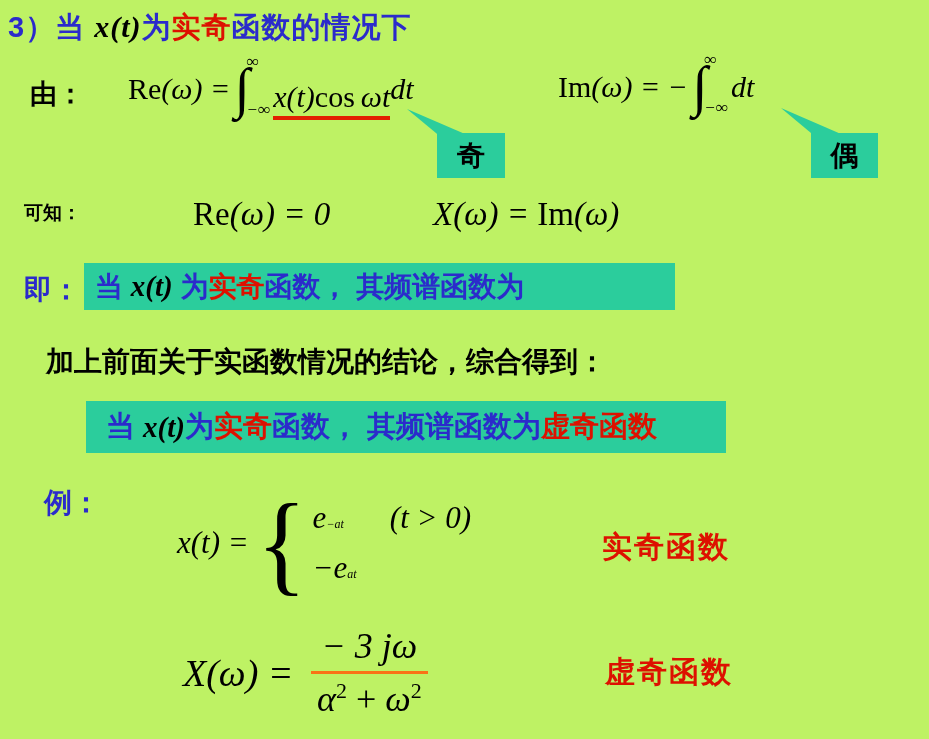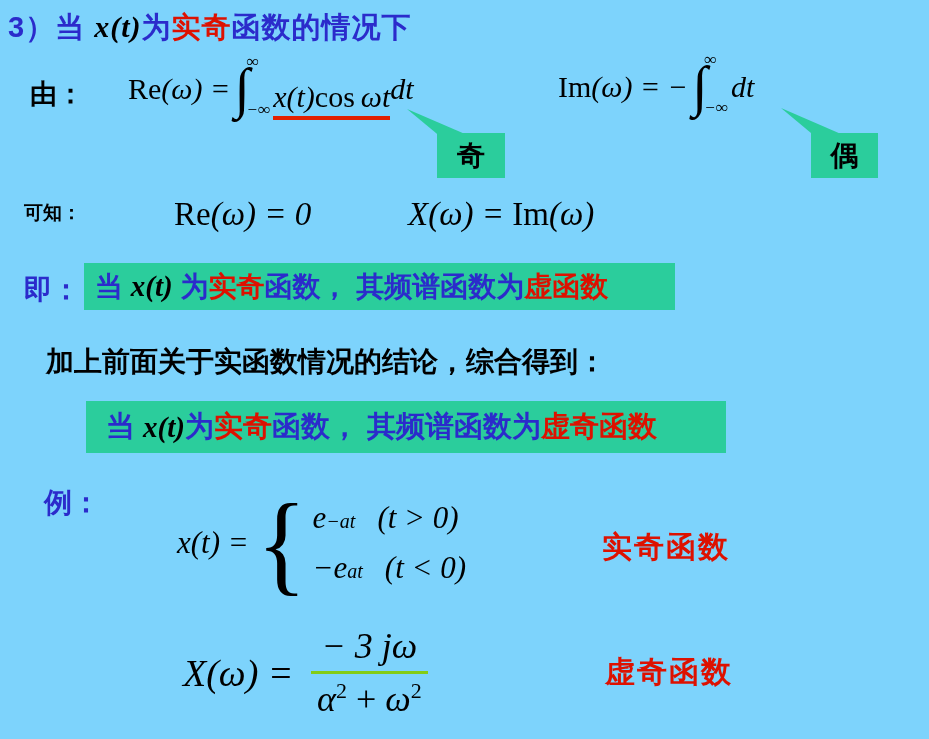--- a/index.html
+++ b/index.html
@@ -1,20 +1,20 @@
 <!DOCTYPE html>
 <html style="--blue: #2b2bcb; --red: #dd1100; --green: #2bcd9c; --underline: #e32000;"><head>
 <meta charset="utf-8">
 <style>
   :root{
     --blue:#2b2bcb; --red:#dd1100; --green:#2bcd9c; --underline:#e32000; --black:#000;
   }
   *{margin:0;padding:0;box-sizing:border-box;}
   body{background:#fff;font-family:"Liberation Sans",sans-serif;}
-  .slide{position:relative;width:929px;height:739px;background:#7dd3fc;overflow:hidden;}
+  .slide{position:relative;width:929px;height:739px;background:#bef264;overflow:hidden;}
   .abs{position:absolute;}
   .cjk{font-family:"Liberation Sans",sans-serif;font-weight:bold;color:#000;}
   .math{font-family:"Liberation Serif",serif;color:#000;}
   .it{font-style:italic;}
   .up{font-style:normal;}
   .blue{color:var(--blue);}
   .red{color:var(--red);}
   
   .title{top:8px;left:8px;font-size:29px;letter-spacing:1px;}
   .title .math{font-size:30px;}
@@ -34,44 +34,44 @@
   .callout-box{background:var(--green);display:flex;align-items:center;justify-content:center;font-size:28px;font-weight:bold;color:#000;font-family:"Liberation Sans",sans-serif;}
   .co-odd{left:437px;top:133px;width:68px;height:45px;}
   .co-even{left:811px;top:133px;width:67px;height:45px;}
   .callout-tri{background:var(--green);clip-path:polygon(0 0,100% 100%,52% 100%);}
   .tri-odd{left:407px;top:109px;width:58px;height:25px;}
   .tri-even{left:781px;top:108px;width:60px;height:26px;}
   
   .lbl-you{top:76px;left:30px;font-size:27px;}
   .lbl-kezhi{top:200px;left:24px;font-size:19px;}
   .eq{font-size:33px;}
-  .eq1{top:196px;left:174px;}
-  .eq2{top:196px;left:408px;}
+  .eq1{top:196px;left:193px;}
+  .eq2{top:196px;left:433px;}
   
   .lbl-ji{top:271px;left:24px;font-size:28px;}
   .stmt-box{background:var(--green);display:flex;align-items:center;font-size:28px;font-weight:bold;white-space:pre;font-family:"Liberation Sans",sans-serif;}
   .stmt-box .math{font-size:29px;font-weight:bold;}
   .box1{left:84px;top:263px;width:591px;height:47px;padding-left:11px;}
   .box2{left:86px;top:401px;width:640px;height:52px;padding-left:20px;font-size:29px;}
   .para{top:343px;left:30px;font-size:28px;margin-left:16px;}
   
   .lbl-li{top:484px;left:44px;font-size:28px;}
   .xt{top:494px;left:177px;display:flex;align-items:center;font-size:31px;}
   .brace{font-size:104px;font-weight:300;transform:scaleY(1.08);line-height:0.95;margin:0 6px 0 8px;font-style:normal;}
   .pw-rows{display:flex;flex-direction:column;gap:14px;font-size:31px;}
   .pw-row{display:flex;align-items:baseline;}
-  .pw-row sup{font-size:20px;font-style:italic;}
-  .pw-cond{margin-left:22px;}
+  .pw-row sup{font-size:12px;font-style:italic;}
+  .pw-cond{margin-left:46px;}
   .side-label{font-size:30px;letter-spacing:2px;}
   .lbl-shiqi{top:527px;left:602px;}
   .lbl-xuqi{top:652px;left:605px;}
   .Xw{top:625px;left:183px;display:flex;align-items:center;font-size:38px;}
   .frac{display:inline-flex;flex-direction:column;align-items:center;margin-left:14px;font-size:36px;}
   .frac .num{padding:0 14px 4px 14px;}
-  .frac .den{border-top:3px solid #84cc16;padding:4px 6px 0 6px;font-family:Liberation Serif, serif;}
+  .frac .den{border-top:3px solid #f97316;padding:4px 6px 0 6px;font-family:Liberation Serif, serif;}
   .frac sup{font-size:22px;font-style:normal;}
 </style>
 </head>
 <body>
 
 <div class="slide">
 
   <div class="abs title cjk">
     <span class="blue">3）当 </span><span class="math it">x(t)</span><span class="blue">为</span><span class="red">实奇</span><span class="blue">函数的情况下</span>
   </div>
@@ -109,21 +109,21 @@
   <div class="abs callout-box co-odd">奇</div>
   <div class="abs callout-tri tri-even"></div>
   <div class="abs callout-box co-even">偶</div>
 
   <div class="abs lbl-kezhi cjk">可知：</div>
   <div class="abs math eq eq1"><span class="up">Re</span><span class="it">(ω) = 0</span></div>
   <div class="abs math eq eq2"><span class="it">X</span><span class="it">(ω) = </span><span class="up">Im</span><span class="it">(ω)</span></div>
 
   <div class="abs lbl-ji cjk blue">即：</div>
   <div class="abs stmt-box box1">
-    <span class="blue">当 </span><span class="math it">x(t)</span><span class="blue"> 为</span><span class="red">实奇</span><span class="blue">函数， </span><span class="blue">其频谱函数为</span><span class="red">虚函数</span>
+    <span class="blue">当 </span><span class="math it">x(t)</span><span class="blue"> 为</span><span class="red">实奇</span><span class="blue">函数， </span><span class="blue">其频谱函数为</span>
   </div>
 
   <div class="abs para cjk">加上前面关于实函数情况的结论，综合得到：</div>
 
   <div class="abs stmt-box box2">
     <span class="blue">当 </span><span class="math it">x(t)</span><span class="blue">为</span><span class="red">实奇</span><span class="blue">函数， </span><span class="blue">其频谱函数为</span><span class="red">虚奇函数</span>
   </div>
 
   <div class="abs lbl-li cjk blue">例：</div>
 
@@ -132,21 +132,20 @@
     <span class="brace">{</span>
     <span class="pw-rows">
       <span class="pw-row">
         <span class="it">e</span>
           <sup>−at</sup>
           <span class="it pw-cond">(t &gt; 0)</span>
       </span>
       <span class="pw-row">
         <span class="it">−e</span>
           <sup>at</sup>
-          <span class="it pw-cond">(t &lt; 0)</span>
       </span>
     </span>
   </div>
   <div class="abs cjk red side-label lbl-shiqi">实奇函数</div>
 
   <div class="abs math Xw">
     <span class="it">X</span>
       <span class="it">(ω) =</span>
     <span class="frac">
       <span class="num it">− 3 jω</span>

